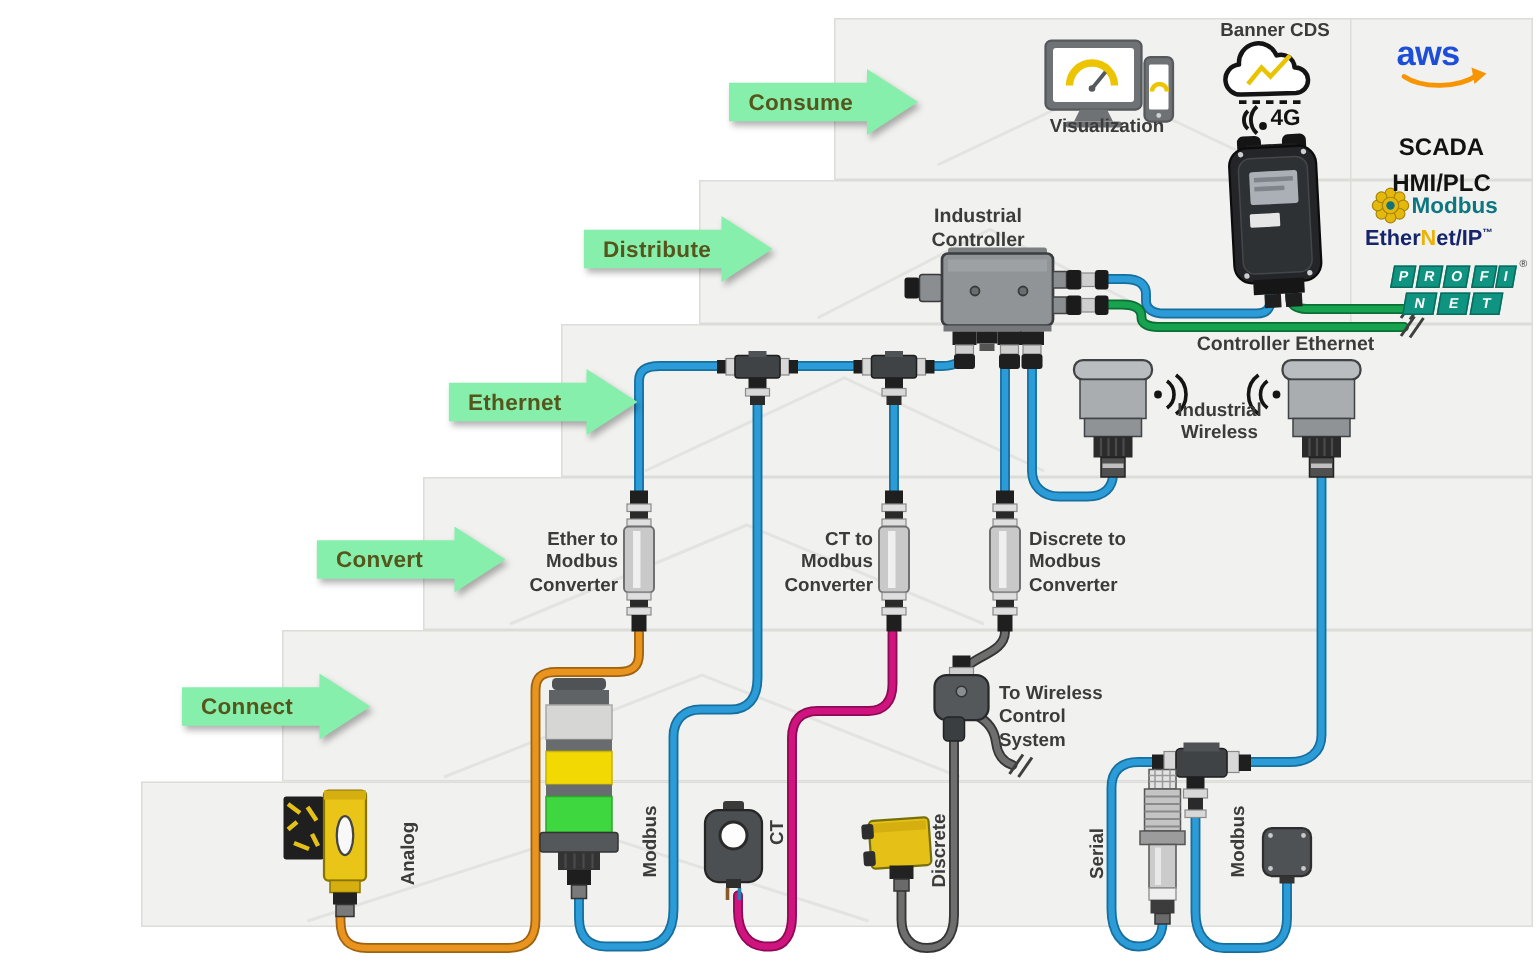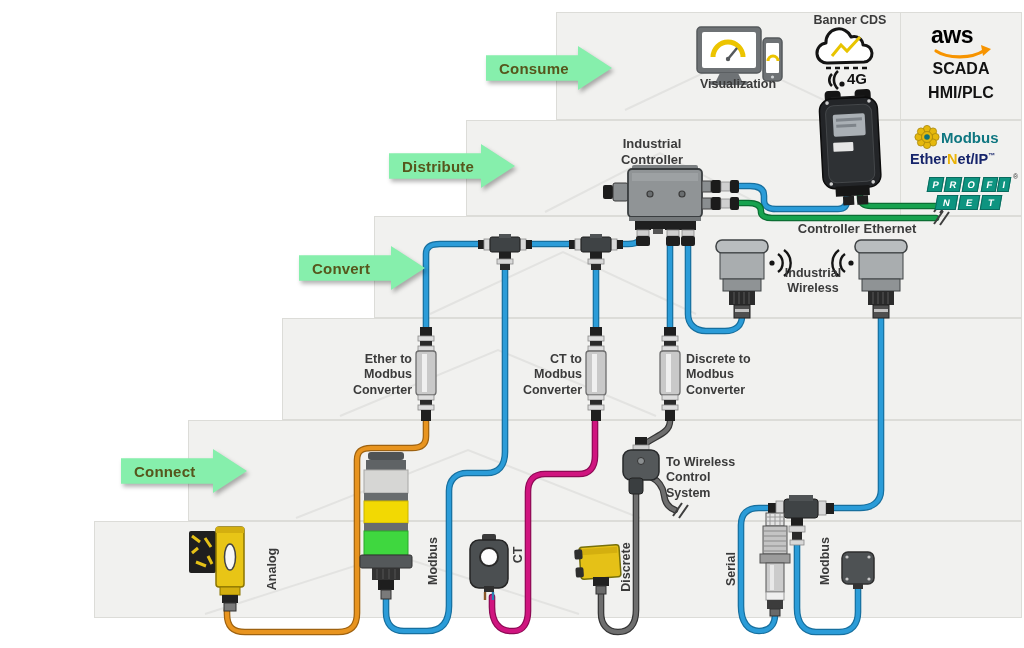--- a/index.html
+++ b/index.html
@@ -13,22 +13,22 @@
   .flow .shape{width:100%;height:100%;background:#86efac;
     clip-path:polygon(0 21%,73% 21%,73% 0,100% 50%,73% 100%,73% 79%,0 79%);
     display:flex;align-items:center;padding-left:13px;box-sizing:border-box;}
   .flow span{font-size:15px;font-weight:bold;color:#56561c;letter-spacing:.2px;}
   
   .lbl{position:absolute;font-size:12.5px;font-weight:600;color:#3b3b3b;line-height:1.22;}
   .lbl.c{text-align:center;}.lbl.r{text-align:right;}
   .vlbl{position:absolute;font-size:12.5px;font-weight:600;color:#3b3b3b;
         transform:translate(-50%,-50%) rotate(-90deg);white-space:nowrap;}
   
-  .aws-text{position:absolute;font-size:23px;font-weight:bold;color:#000000;letter-spacing:-.5px;}
-  .big{position:absolute;font-size:16px;font-weight:bold;color:#121212;text-align:center;}
+  .aws-text{position:absolute;font-size:23px;font-weight:bold;color:#1d4ed8;letter-spacing:-.5px;}
+  .big{position:absolute;font-size:16px;font-weight:bold;color:#121212;text-align:center;margin-top:30px;}
   .fourg{position:absolute;font-size:15px;font-weight:bold;color:#121212;}
   .modbus-text{position:absolute;font-size:15px;font-weight:bold;color:#0e7680;}
   .enet{position:absolute;font-size:14.5px;font-weight:bold;color:#16246b;white-space:nowrap;}
   .enet .n{color:#eab308;}
   .enet .tm{font-size:7px;vertical-align:super;}
   .pfn-row{position:absolute;display:flex;gap:2px;}
   .pfn{display:inline-block;background:#0e9480;color:#fff;font-size:9.5px;font-weight:bold;
        padding:1px 3.5px;border:1px solid #0a6b5e;transform:skewX(-10deg);}
   .pfn.wide{padding:1px 6px;}
   .pfn-reg{font-size:7px;color:#333;margin-left:1px;transform:translateY(-4px);}
@@ -396,20 +396,25 @@
         <span>Consume</span>
       </div>
     </div>
   <div class="flow" style="left:389px;top:144px">
       <div class="shape">
         <span>Distribute</span>
       </div>
     </div>
   <div class="flow" style="left:299px;top:246px">
       <div class="shape">
+        <span>Ethernet</span>
+      </div>
+    </div>
+  <div class="flow" style="left:211px;top:351px">
+      <div class="shape">
         <span>Convert</span>
       </div>
     </div>
   <div class="flow" style="left:121px;top:449px">
       <div class="shape">
         <span>Connect</span>
       </div>
     </div>
 
   <div class="lbl c" style="left:688px;top:77px;width:100px">Visualization</div>

